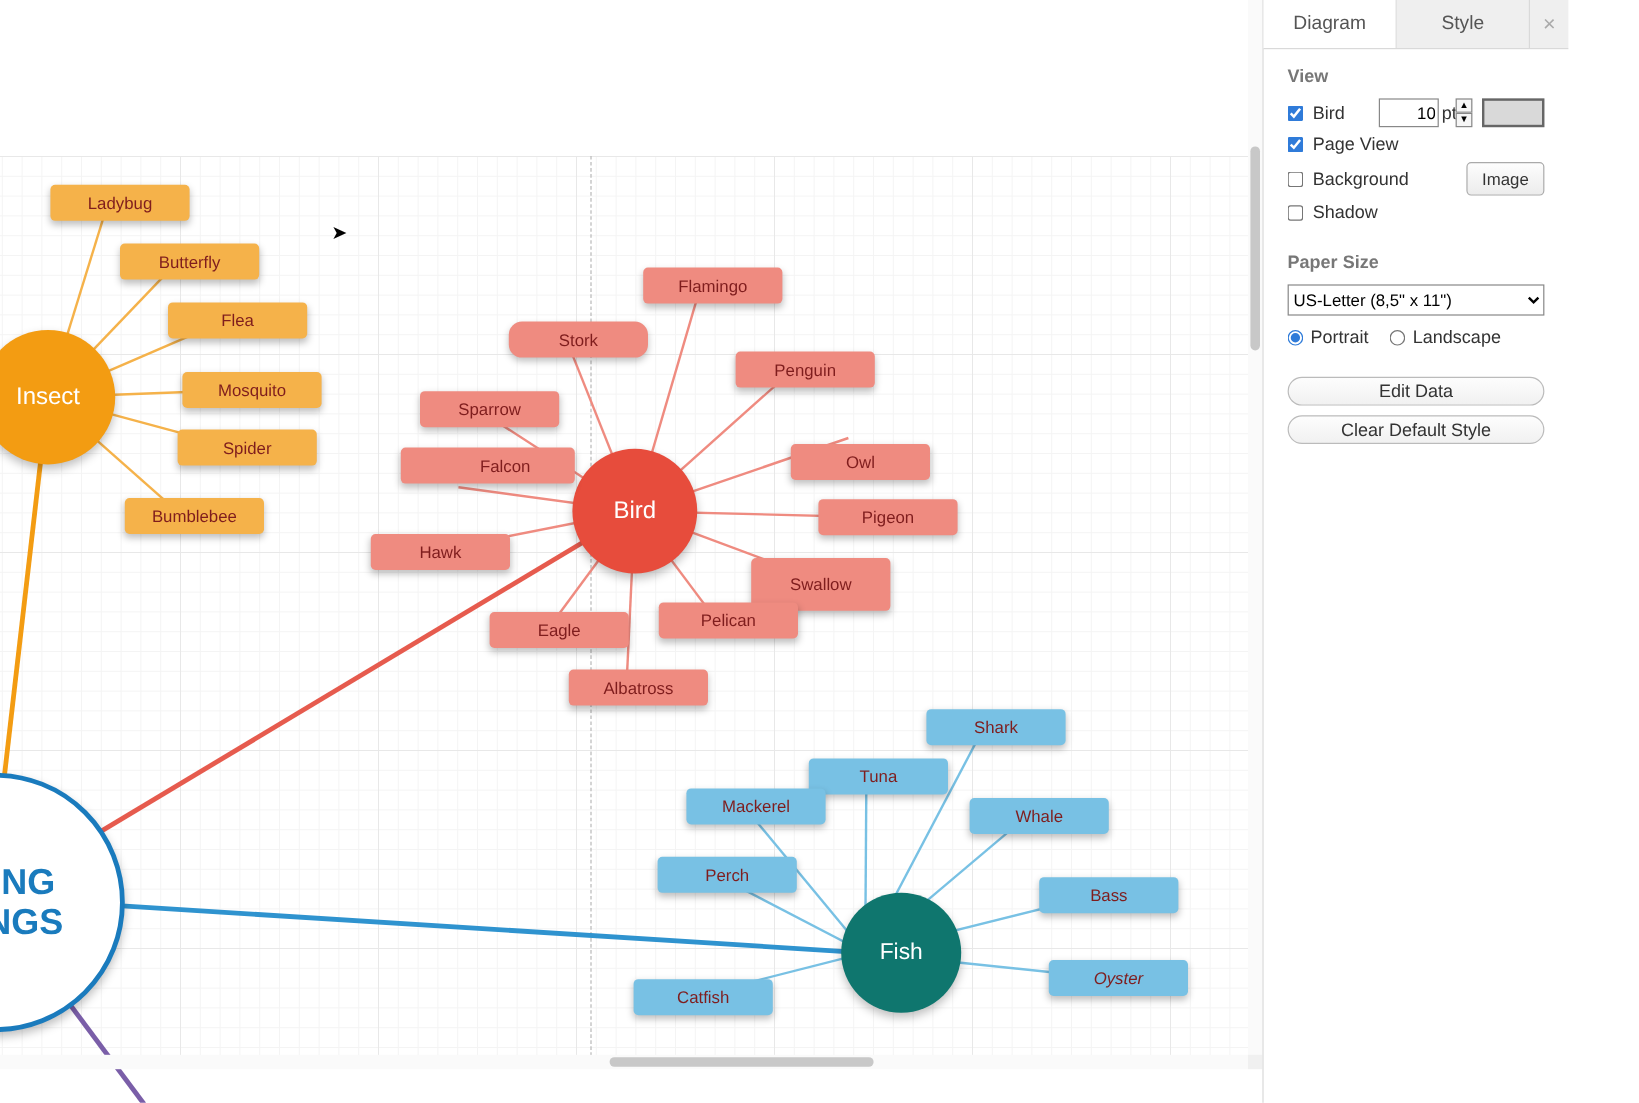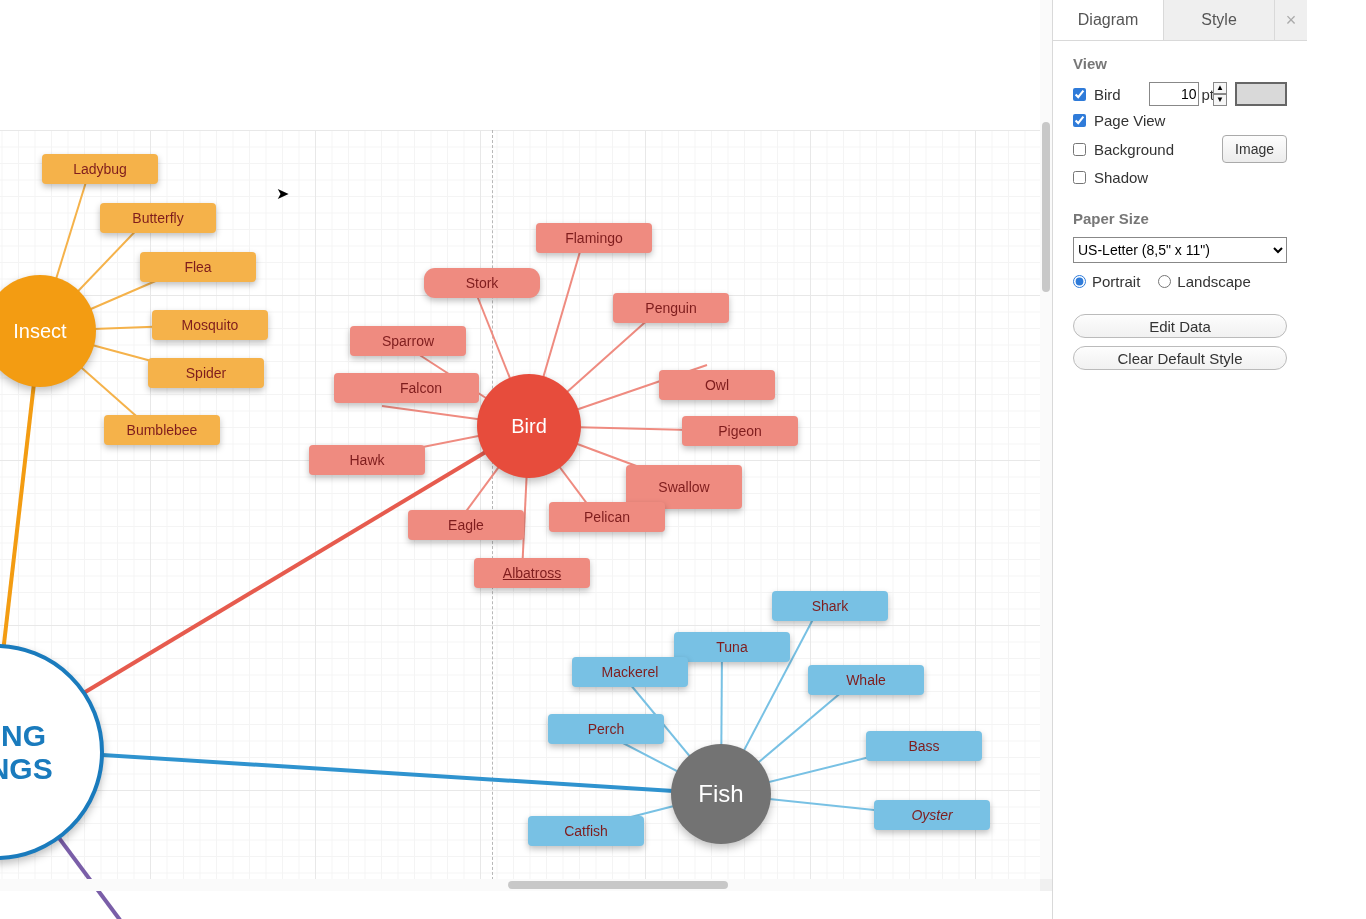--- a/index.html
+++ b/index.html
@@ -78,39 +78,39 @@
       <line x1="721" y1="794" x2="856" y2="680" stroke="#78c1e4" stroke-width="2"></line>
       <line x1="721" y1="794" x2="596" y2="729" stroke="#78c1e4" stroke-width="2"></line>
       <line x1="721" y1="794" x2="914" y2="746" stroke="#78c1e4" stroke-width="2"></line>
       <line x1="721" y1="794" x2="922" y2="815" stroke="#78c1e4" stroke-width="2"></line>
       <line x1="721" y1="794" x2="576" y2="831" stroke="#78c1e4" stroke-width="2"></line>
     </svg>
   <div id="nodes">
       <div class="node-circle white" style="left: -112px; top: 644px; height: 208px; width: 208px; font-size: 30px;">LIVING<br>THINGS</div>
       <div class="node-circle" style="left: -16px; top: 275px; height: 112px; width: 112px; background: rgb(243, 156, 18); font-size: 20px;">Insect</div>
       <div class="node-circle" style="left: 477px; top: 374px; height: 104px; width: 104px; background: rgb(231, 76, 60); font-size: 20px;">Bird</div>
-      <div class="node-circle" style="left: 671px; top: 744px; height: 100px; width: 100px; background: #737373; font-size: 24px;">Fish</div>
+      <div class="node-circle" style="left: 701px; top: 744px; height: 100px; width: 100px; background: #0f766e; font-size: 19px;">Fish</div>
       <div class="leaf" style="left: 42px; top: 154px; width: 96px; height: 30px; background: rgb(245, 178, 74);">Ladybug</div>
       <div class="leaf" style="left: 100px; top: 203px; width: 96px; height: 30px; background: rgb(245, 178, 74);">Butterfly</div>
       <div class="leaf" style="left: 140px; top: 252px; width: 96px; height: 30px; background: rgb(245, 178, 74);">Flea</div>
       <div class="leaf" style="left: 152px; top: 310px; width: 96px; height: 30px; background: rgb(245, 178, 74);">Mosquito</div>
       <div class="leaf" style="left: 148px; top: 358px; width: 96px; height: 30px; background: rgb(245, 178, 74);">Spider</div>
       <div class="leaf" style="left: 104px; top: 415px; width: 96px; height: 30px; background: rgb(245, 178, 74);">Bumblebee</div>
       <div class="leaf" style="left: 536px; top: 223px; width: 96px; height: 30px; background: rgb(239, 139, 128);">Flamingo</div>
       <div class="leaf" style="left: 424px; top: 268px; width: 96px; height: 30px; background: rgb(239, 139, 128); border-radius: 11px;">Stork</div>
       <div class="leaf" style="left: 613px; top: 293px; width: 96px; height: 30px; background: rgb(239, 139, 128);">Penguin</div>
       <div class="leaf" style="left: 350px; top: 326px; width: 96px; height: 30px; background: rgb(239, 139, 128);">Sparrow</div>
       <div class="leaf" style="left: 659px; top: 370px; width: 96px; height: 30px; background: rgb(239, 139, 128);">Owl</div>
       <div class="leaf" style="left: 334px; top: 373px; width: 96px; height: 30px; background: rgb(239, 139, 128); padding-left: 39px;">Falcon</div>
       <div class="leaf" style="left: 682px; top: 416px; width: 96px; height: 30px; background: rgb(239, 139, 128);">Pigeon</div>
       <div class="leaf" style="left: 309px; top: 445px; width: 96px; height: 30px; background: rgb(239, 139, 128);">Hawk</div>
       <div class="leaf" style="left: 626px; top: 465px; width: 96px; height: 44px; background: rgb(239, 139, 128);">Swallow</div>
       <div class="leaf" style="left: 549px; top: 502px; width: 96px; height: 30px; background: rgb(239, 139, 128);">Pelican</div>
       <div class="leaf" style="left: 408px; top: 510px; width: 96px; height: 30px; background: rgb(239, 139, 128);">Eagle</div>
-      <div class="leaf" style="left: 474px; top: 558px; width: 96px; height: 30px; background: rgb(239, 139, 128); text-decoration: underline;">Albatross</div>
+      <div class="leaf" style="left: 474px; top: 558px; width: 96px; height: 30px; background: rgb(239, 139, 128);">Albatross</div>
       <div class="leaf" style="left: 772px; top: 591px; width: 96px; height: 30px; background: rgb(120, 193, 228);">Shark</div>
       <div class="leaf" style="left: 674px; top: 632px; width: 96px; height: 30px; background: rgb(120, 193, 228);">Tuna</div>
       <div class="leaf" style="left: 572px; top: 657px; width: 96px; height: 30px; background: rgb(120, 193, 228);">Mackerel</div>
       <div class="leaf" style="left: 808px; top: 665px; width: 96px; height: 30px; background: rgb(120, 193, 228);">Whale</div>
       <div class="leaf" style="left: 548px; top: 714px; width: 96px; height: 30px; background: rgb(120, 193, 228);">Perch</div>
       <div class="leaf" style="left: 866px; top: 731px; width: 96px; height: 30px; background: rgb(120, 193, 228);">Bass</div>
       <div class="leaf" style="left: 874px; top: 800px; width: 96px; height: 30px; background: rgb(120, 193, 228); font-style: italic;">Oyster</div>
       <div class="leaf" style="left: 528px; top: 816px; width: 96px; height: 30px; background: rgb(120, 193, 228);">Catfish</div>
     </div>
   <span class="cursor">➤</span>

